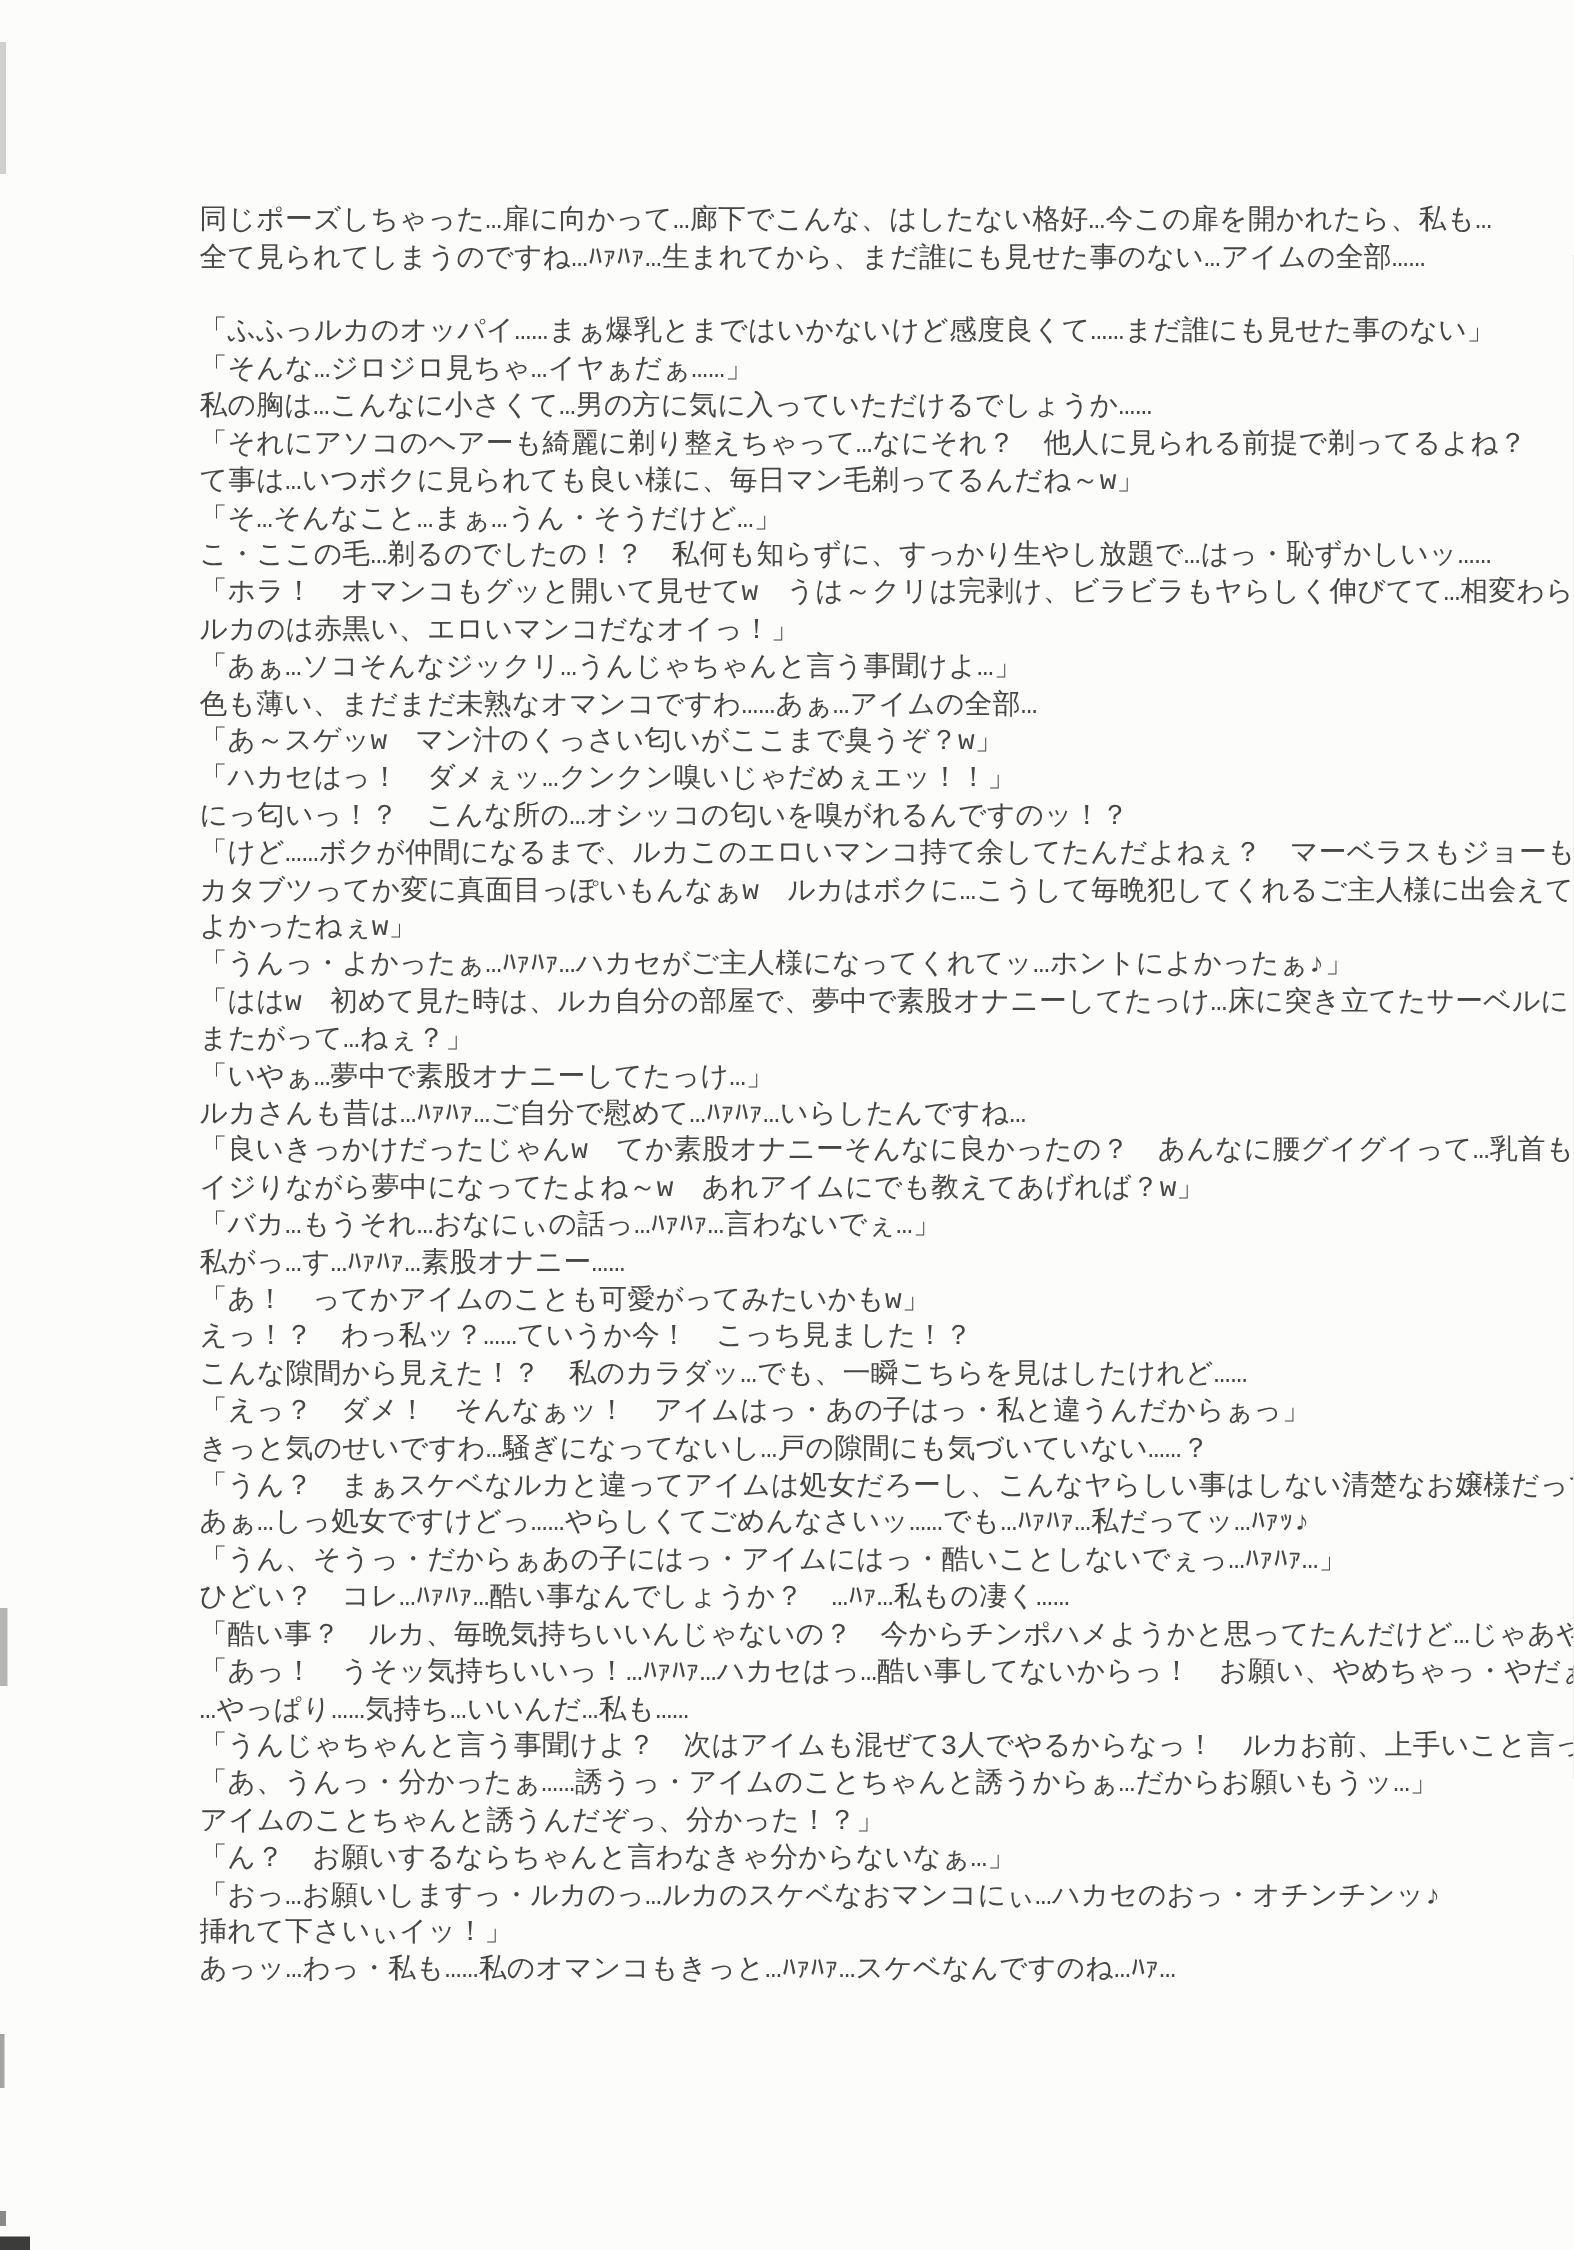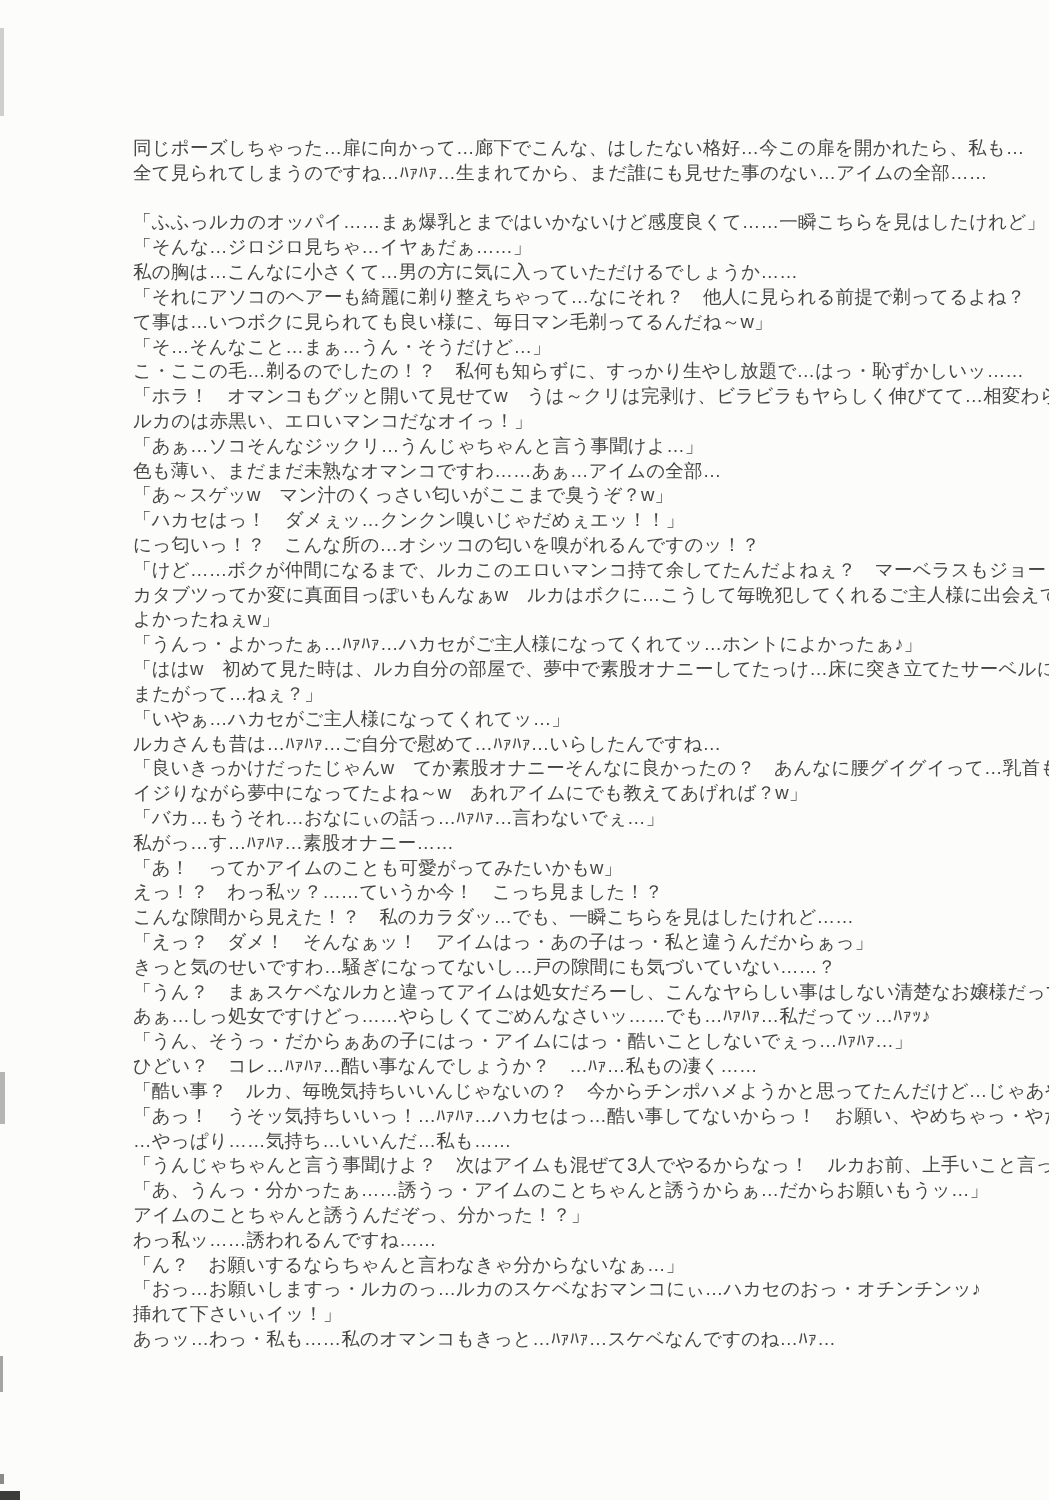--- a/index.html
+++ b/index.html
@@ -6,21 +6,21 @@
     margin: 0;
     padding: 0;
     background: #e9e9e7;
   }
   .page {
     position: relative;
     width: 1049px;
     height: 1500px;
     background: #fcfcfb;
     overflow: hidden;
-    font-family: Liberation Sans, sans-serif;
+    font-family: Liberation Mono, monospace;
   }
   .text-block {
     position: absolute;
     left: 133px;
     top: 136px;
     width: 900px;
     color: #474747;
     font-size: 18.5px;
     line-height: 24.82px;
     font-weight: 500;
@@ -46,60 +46,59 @@
   <div class="scan-artifact a1"></div>
   <div class="scan-artifact a2"></div>
   <div class="scan-artifact a3"></div>
   <div class="scan-artifact a4"></div>
   <div class="scan-artifact a5"></div>
 
   <div class="text-block">
       <div class="text-line">同じポーズしちゃった…扉に向かって…廊下でこんな、はしたない格好…今この扉を開かれたら、私も…</div>
       <div class="text-line">全て見られてしまうのですね…ﾊｧﾊｧ…生まれてから、まだ誰にも見せた事のない…アイムの全部……</div>
       <div class="text-line"></div>
-      <div class="text-line">「ふふっルカのオッパイ……まぁ爆乳とまではいかないけど感度良くて……一瞬こちらを見はしたけれど」</div>
+      <div class="text-line">「ふふっルカのオッパイ……まぁ爆乳とまではいかないけど感度良くて……まだ誰にも見せた事のない」</div>
       <div class="text-line">「そんな…ジロジロ見ちゃ…イヤぁだぁ……」</div>
       <div class="text-line">私の胸は…こんなに小さくて…男の方に気に入っていただけるでしょうか……</div>
       <div class="text-line">「それにアソコのヘアーも綺麗に剃り整えちゃって…なにそれ？　他人に見られる前提で剃ってるよね？</div>
       <div class="text-line">て事は…いつボクに見られても良い様に、毎日マン毛剃ってるんだね～w」</div>
       <div class="text-line">「そ…そんなこと…まぁ…うん・そうだけど…」</div>
       <div class="text-line">こ・ここの毛…剃るのでしたの！？　私何も知らずに、すっかり生やし放題で…はっ・恥ずかしいッ……</div>
       <div class="text-line">「ホラ！　オマンコもグッと開いて見せてw　うは～クリは完剥け、ビラビラもヤらしく伸びてて…相変わらず</div>
       <div class="text-line">ルカのは赤黒い、エロいマンコだなオイっ！」</div>
       <div class="text-line">「あぁ…ソコそんなジックリ…うんじゃちゃんと言う事聞けよ…」</div>
       <div class="text-line">色も薄い、まだまだ未熟なオマンコですわ……あぁ…アイムの全部…</div>
       <div class="text-line">「あ～スゲッw　マン汁のくっさい匂いがここまで臭うぞ？w」</div>
       <div class="text-line">「ハカセはっ！　ダメぇッ…クンクン嗅いじゃだめぇエッ！！」</div>
       <div class="text-line">にっ匂いっ！？　こんな所の…オシッコの匂いを嗅がれるんですのッ！？</div>
       <div class="text-line">「けど……ボクが仲間になるまで、ルカこのエロいマンコ持て余してたんだよねぇ？　マーベラスもジョーも</div>
       <div class="text-line">カタブツってか変に真面目っぽいもんなぁw　ルカはボクに…こうして毎晩犯してくれるご主人様に出会えて</div>
       <div class="text-line">よかったねぇw」</div>
       <div class="text-line">「うんっ・よかったぁ…ﾊｧﾊｧ…ハカセがご主人様になってくれてッ…ホントによかったぁ♪」</div>
       <div class="text-line">「ははw　初めて見た時は、ルカ自分の部屋で、夢中で素股オナニーしてたっけ…床に突き立てたサーベルに</div>
       <div class="text-line">またがって…ねぇ？」</div>
-      <div class="text-line">「いやぁ…ハカセがご主人様になってくれてッ…」</div>
+      <div class="text-line">「いやぁ…夢中で素股オナニーしてたっけ…」</div>
       <div class="text-line">ルカさんも昔は…ﾊｧﾊｧ…ご自分で慰めて…ﾊｧﾊｧ…いらしたんですね…</div>
       <div class="text-line">「良いきっかけだったじゃんw　てか素股オナニーそんなに良かったの？　あんなに腰グイグイって…乳首も</div>
       <div class="text-line">イジりながら夢中になってたよね～w　あれアイムにでも教えてあげれば？w」</div>
       <div class="text-line">「バカ…もうそれ…おなにぃの話っ…ﾊｧﾊｧ…言わないでぇ…」</div>
       <div class="text-line">私がっ…す…ﾊｧﾊｧ…素股オナニー……</div>
       <div class="text-line">「あ！　ってかアイムのことも可愛がってみたいかもw」</div>
       <div class="text-line">えっ！？　わっ私ッ？……ていうか今！　こっち見ました！？</div>
       <div class="text-line">こんな隙間から見えた！？　私のカラダッ…でも、一瞬こちらを見はしたけれど……</div>
       <div class="text-line">「えっ？　ダメ！　そんなぁッ！　アイムはっ・あの子はっ・私と違うんだからぁっ」</div>
       <div class="text-line">きっと気のせいですわ…騒ぎになってないし…戸の隙間にも気づいていない……？</div>
       <div class="text-line">「うん？　まぁスケベなルカと違ってアイムは処女だろーし、こんなヤらしい事はしない清楚なお嬢様だって？」</div>
       <div class="text-line">あぁ…しっ処女ですけどっ……やらしくてごめんなさいッ……でも…ﾊｧﾊｧ…私だってッ…ﾊｧｯ♪</div>
       <div class="text-line">「うん、そうっ・だからぁあの子にはっ・アイムにはっ・酷いことしないでぇっ…ﾊｧﾊｧ…」</div>
       <div class="text-line">ひどい？　コレ…ﾊｧﾊｧ…酷い事なんでしょうか？　…ﾊｧ…私もの凄く……</div>
       <div class="text-line">「酷い事？　ルカ、毎晩気持ちいいんじゃないの？　今からチンポハメようかと思ってたんだけど…じゃあやめる？」</div>
       <div class="text-line">「あっ！　うそッ気持ちいいっ！…ﾊｧﾊｧ…ハカセはっ…酷い事してないからっ！　お願い、やめちゃっ・やだぁっ♪」</div>
       <div class="text-line">…やっぱり……気持ち…いいんだ…私も……</div>
       <div class="text-line">「うんじゃちゃんと言う事聞けよ？　次はアイムも混ぜて3人でやるからなっ！　ルカお前、上手いこと言って</div>
       <div class="text-line">「あ、うんっ・分かったぁ……誘うっ・アイムのことちゃんと誘うからぁ…だからお願いもうッ…」</div>
       <div class="text-line">アイムのことちゃんと誘うんだぞっ、分かった！？」</div>
-      <div class="text-line">わっ私ッ……誘われるんですね……</div>
       <div class="text-line">「ん？　お願いするならちゃんと言わなきゃ分からないなぁ…」</div>
       <div class="text-line">「おっ…お願いしますっ・ルカのっ…ルカのスケベなおマンコにぃ…ハカセのおっ・オチンチンッ♪</div>
       <div class="text-line">挿れて下さいぃイッ！」</div>
       <div class="text-line">あっッ…わっ・私も……私のオマンコもきっと…ﾊｧﾊｧ…スケベなんですのね…ﾊｧ…</div>
     </div>
 </div>
 
 </body></html>

